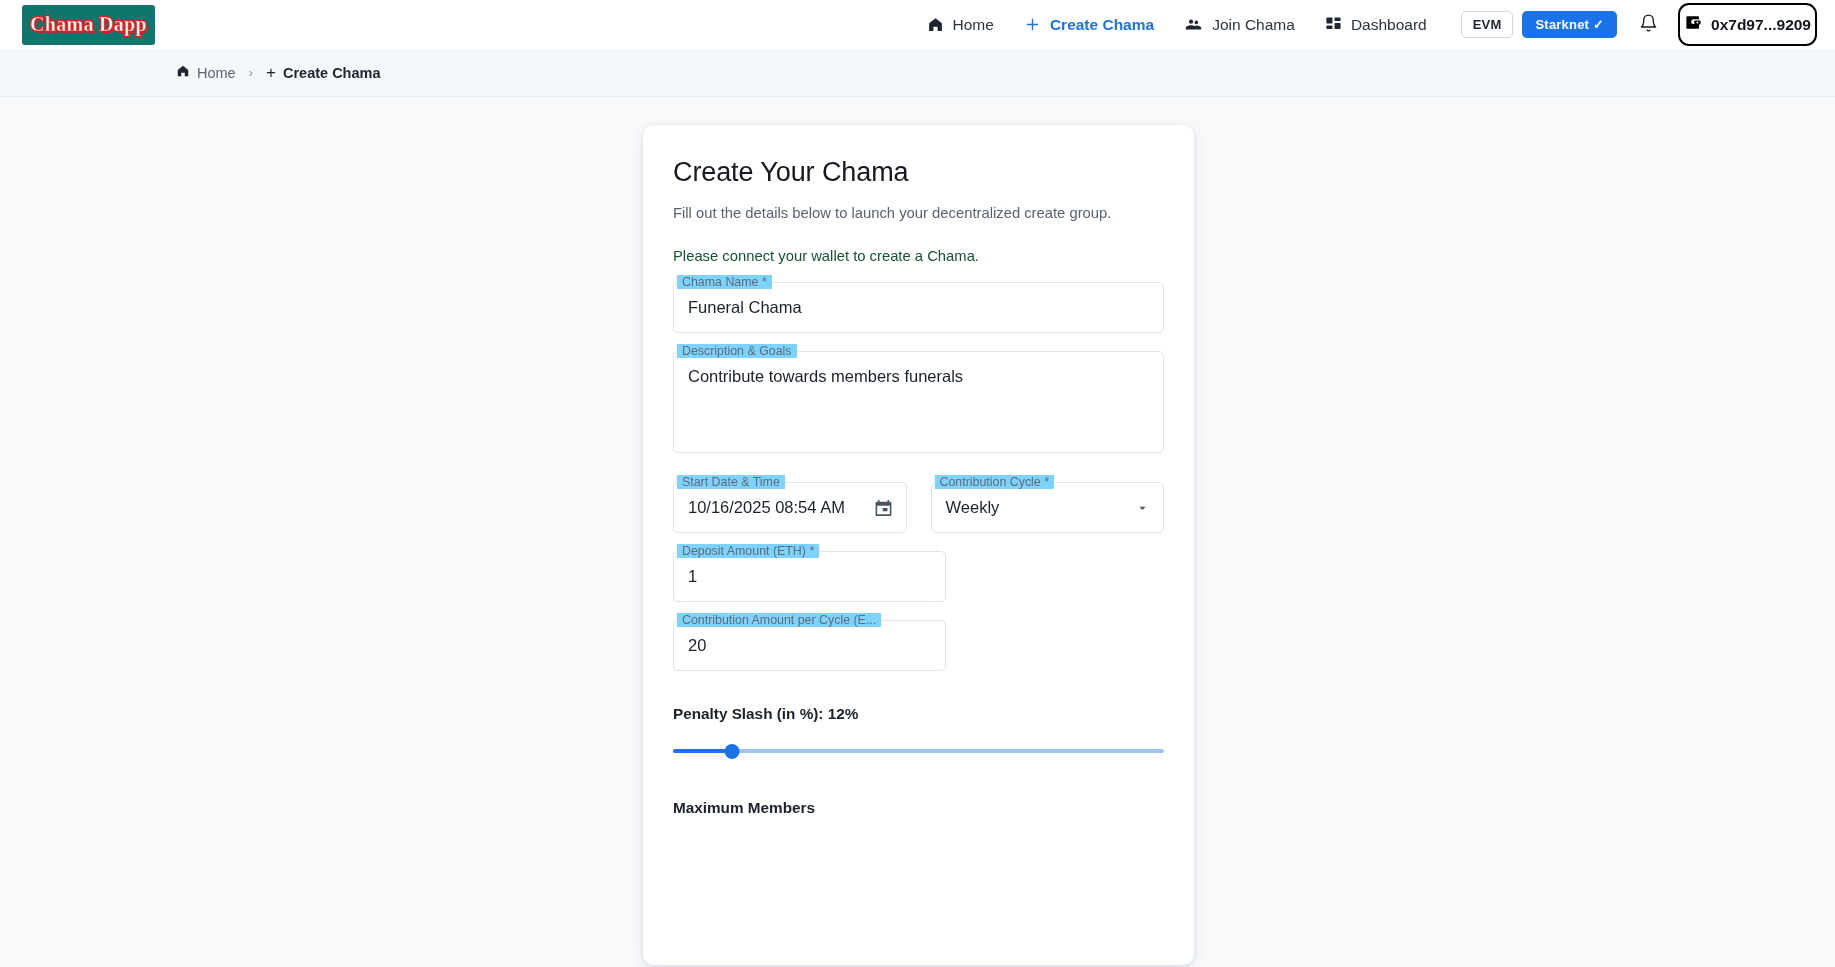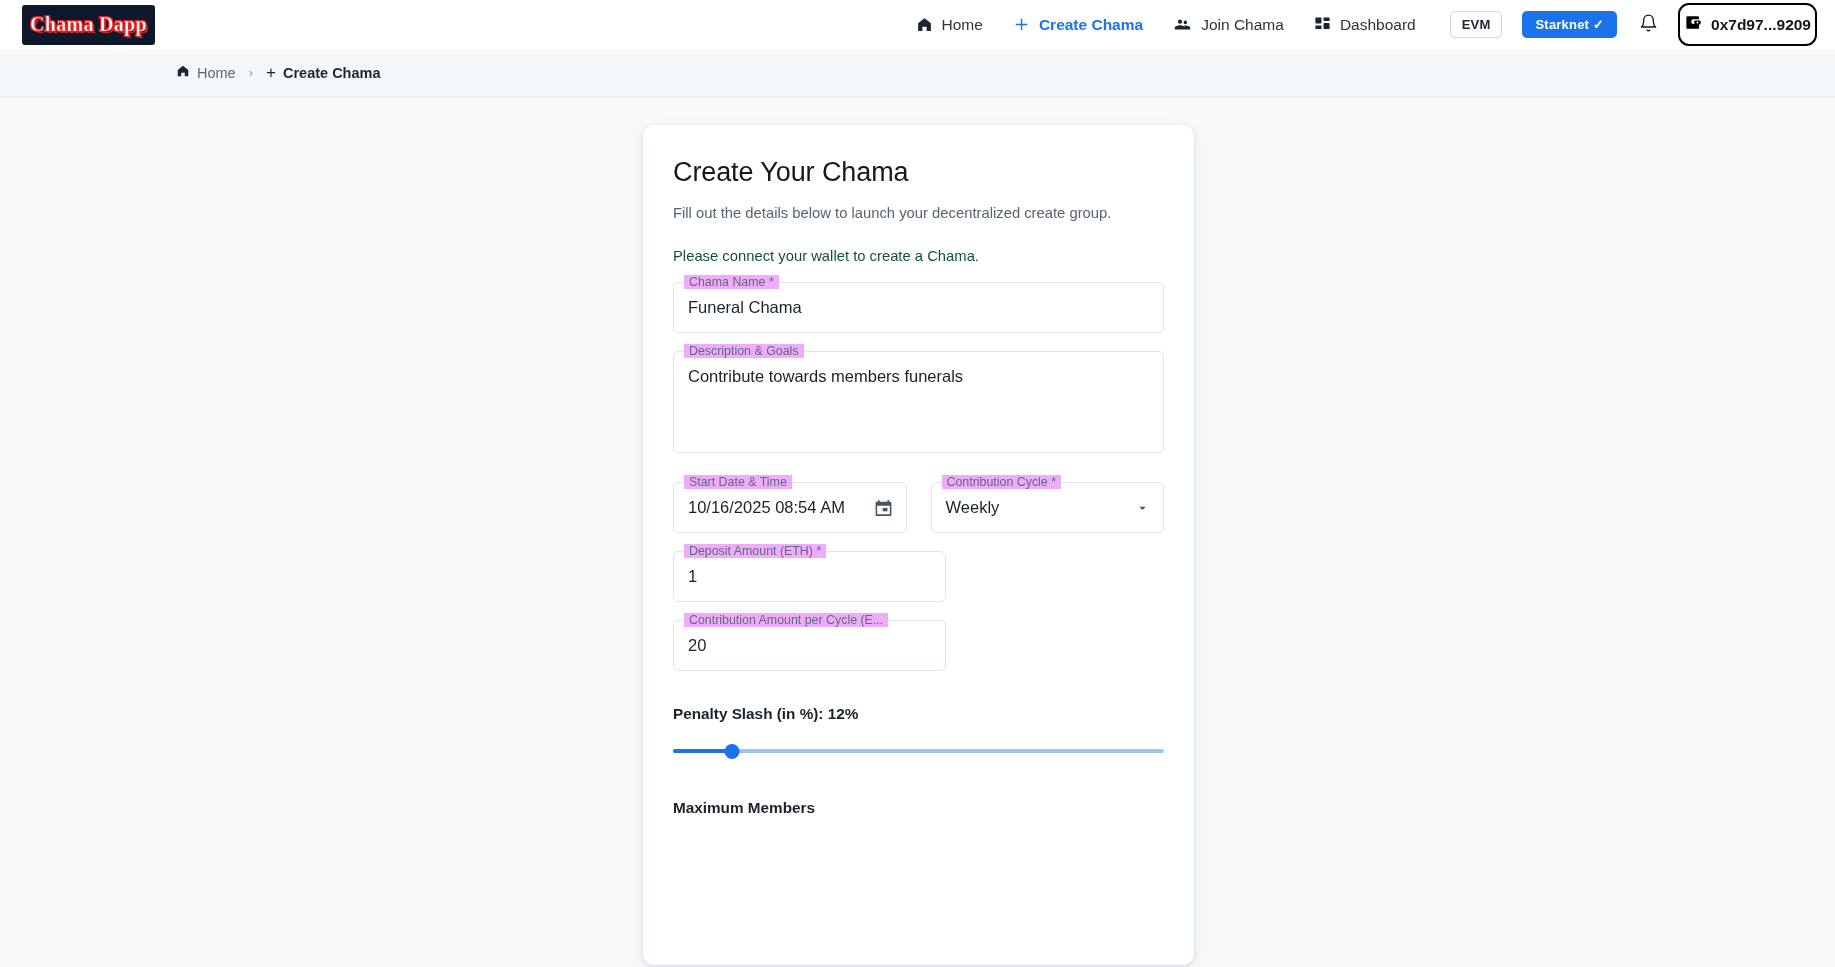--- a/index.html
+++ b/index.html
@@ -15,21 +15,21 @@
   .navbar {
     height: 49px;
     background: #ffffff;
     display: flex;
     align-items: center;
     padding: 0 18px 0 22px;
     position: relative;
     z-index: 20;
   }
   .logo {
-    background: #0f172a;
+    background: #0f766e;
     width: 133px; height: 40px;
     border-radius: 3px;
     display: flex; align-items: center; justify-content: center;
     flex: 0 0 auto;
   }
   .logo-text {
     font-family: "Liberation Serif", serif;
     font-weight: bold;
     font-size: 20px;
     color: #ffffff;
@@ -44,21 +44,21 @@
     display: flex; align-items: center; gap: 9px;
     font-size: 15.5px;
     color: #2b3440;
     cursor: pointer;
     white-space: nowrap;
   }
   .nav-link.active { color: #1a73e8; font-weight: bold; }
   .nav-link.active svg { fill: #1a73e8; }
   .nav-link svg { fill: #1c2530; display: block; }
 
-  .chain-toggle { display: flex; align-items: center; gap: 20px; margin-left: 34px; }
+  .chain-toggle { display: flex; align-items: center; gap: 9px; margin-left: 34px; }
   .btn-evm {
     border: 1px solid #cfd8e3;
     background: #fff;
     color: #1c2530;
     font-size: 13px;
     font-weight: bold;
     border-radius: 5px;
     padding: 5px 11px;
     cursor: pointer;
     font-family: inherit;
@@ -123,22 +123,22 @@
   
   .field { position: relative; margin-top: 18px; }
   .field .frame {
     border: 1px solid #dde4ec;
     border-radius: 5px;
     background: transparent;
     position: relative;
   }
   .field .lbl {
     position: absolute;
-    top: -8px; left: 10px;
-    background: #f0abfc;
+    top: -8px; left: 3px;
+    background: #7dd3fc;
     padding: 0 5px;
     font-size: 12.4px;
     color: #5f6b7a;
     white-space: nowrap;
     max-width: 88%;
     overflow: hidden;
     z-index: 2;
   }
   .field .val {
     font-size: 16.5px;

